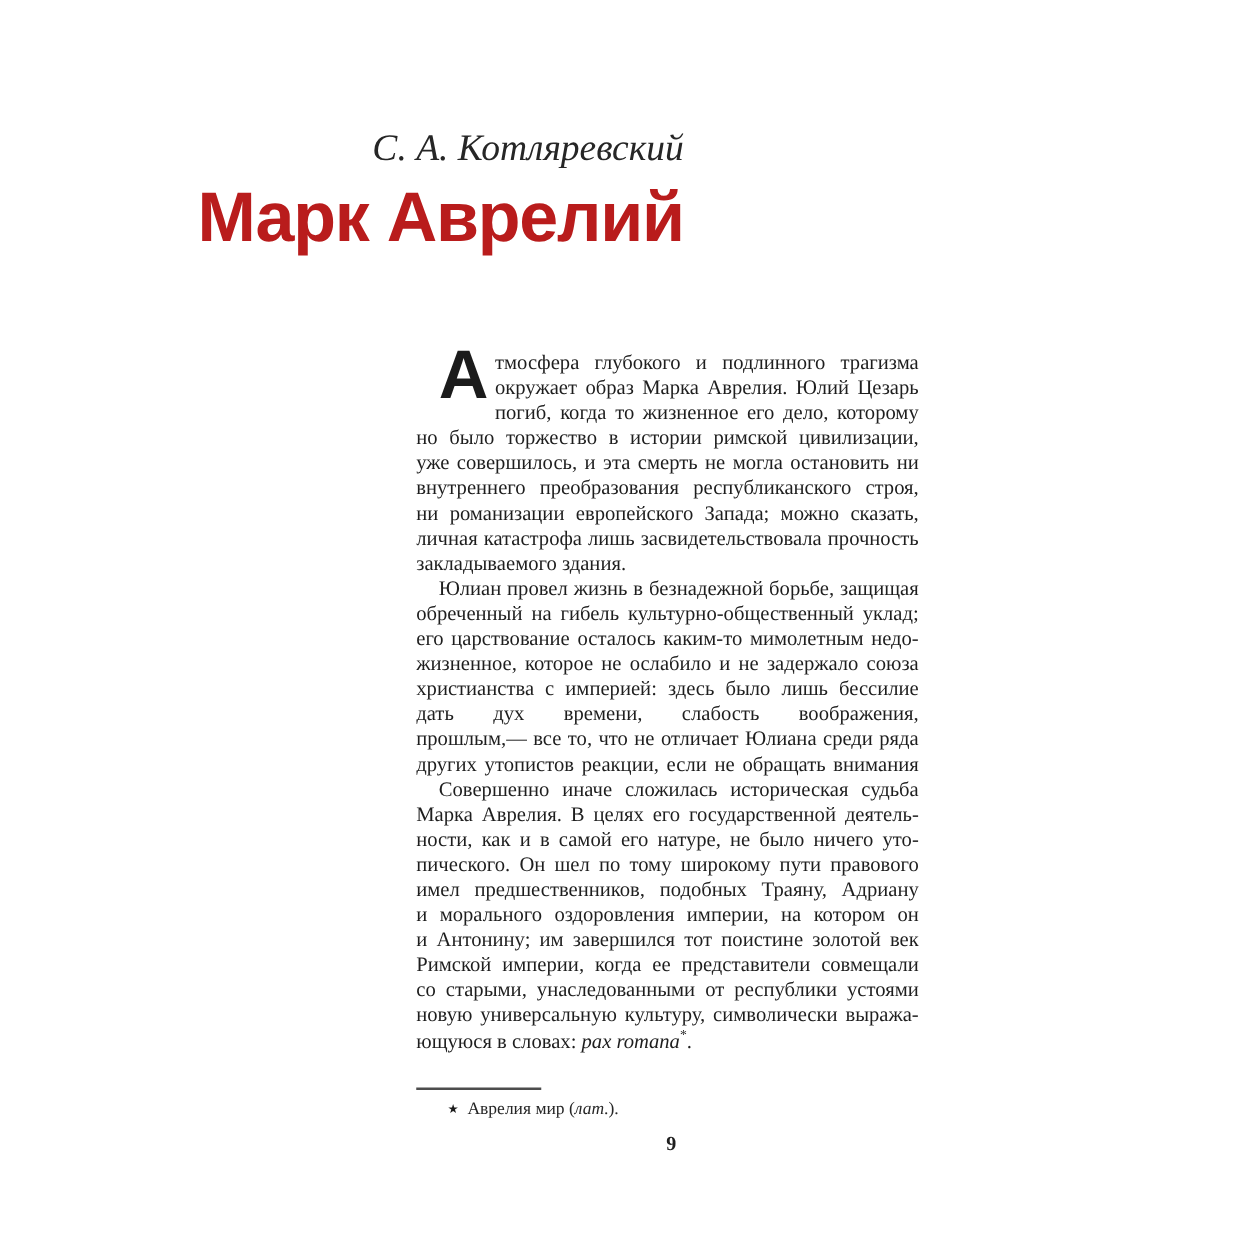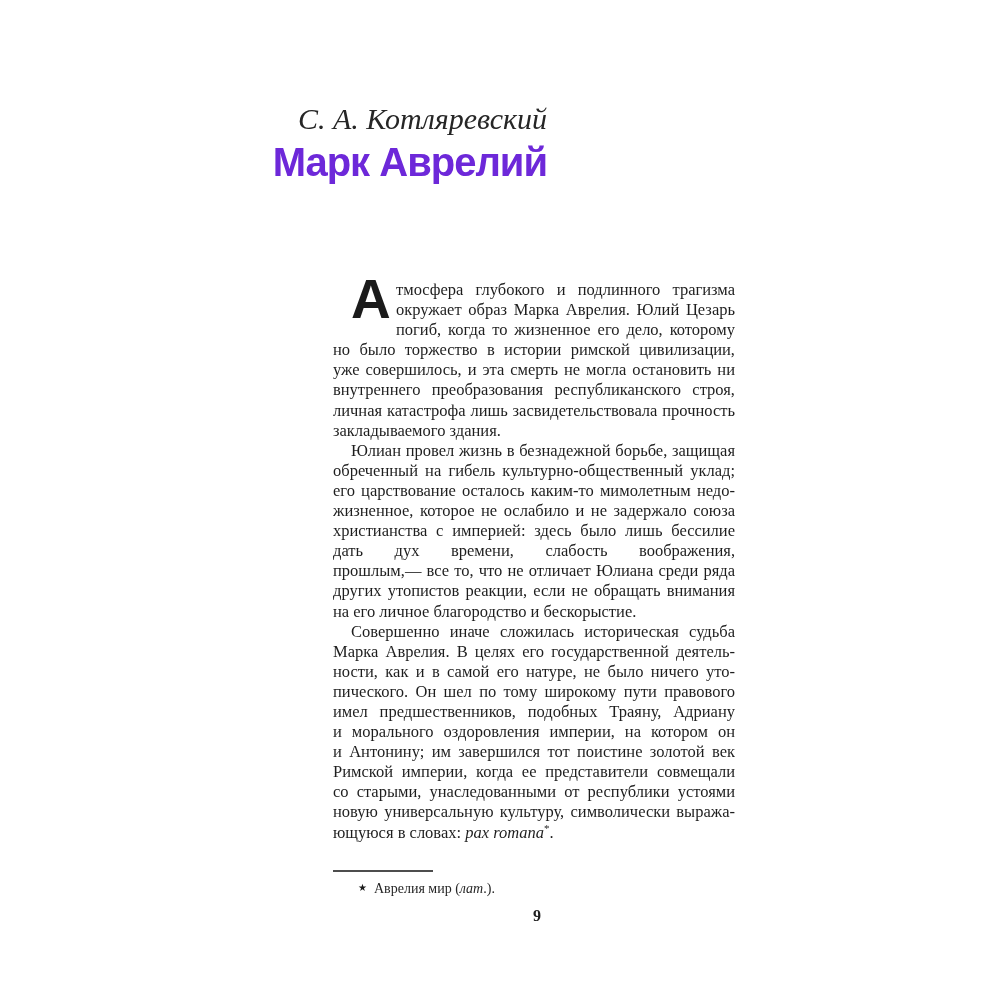--- a/index.html
+++ b/index.html
@@ -21,25 +21,25 @@
   }
   .author {
     font-style: italic;
     font-size: 30px;
     line-height: 38px;
     color: #262626;
   }
   .title {
     font-family: "Liberation Sans", "DejaVu Sans", sans-serif;
     font-weight: 700;
-    font-size: 40px;
+    font-size: 56px;
     line-height: 46px;
     letter-spacing: -1px;
-    color: #6d28d9;
-    margin-top: 1px;
+    color: #b91c1c;
+    margin-top: 13px;
   }
   .bodytext {
     position: absolute;
     left: 333px;
     top: 280px;
     width: 402px;
     font-size: 16.5px;
   }
   .para { margin: 0; }
   .line {
@@ -110,34 +110,34 @@
   <div class="bodytext">
 
     <div class="para">
       <div class="dropcap">А</div>
       <div class="line jl">тмосфера глубокого и подлинного трагизма</div>
       <div class="line jl">окружает образ Марка Аврелия. Юлий Цезарь</div>
       <div class="line jl">погиб, когда то жизненное его дело, которому уготова-</div>
       <div class="line jl">но было торжество в истории римской цивилизации,</div>
       <div class="line jl">уже совершилось, и эта смерть не могла остановить ни</div>
       <div class="line jl">внутреннего преобразования республиканского строя,</div>
+      <div class="line jl">ни романизации европейского Запада; можно сказать,</div>
       <div class="line jl">личная катастрофа лишь засвидетельствовала прочность</div>
       <div class="line">закладываемого здания.</div>
     </div>
 
     <div class="para">
       <div class="line jl indent">Юлиан провел жизнь в безнадежной борьбе, защищая</div>
       <div class="line jl">обреченный на гибель культурно-общественный уклад;</div>
       <div class="line jl">его царствование осталось каким-то мимолетным недо-</div>
       <div class="line jl">жизненное, которое не ослабило и не задержало союза</div>
       <div class="line jl">христианства с империей: здесь было лишь бессилие уга-</div>
       <div class="line jl">дать дух времени, слабость воображения, порабощенного</div>
       <div class="line jl">прошлым,— все то, что не отличает Юлиана среди ряда</div>
       <div class="line jl">других утопистов реакции, если не обращать внимания</div>
-      <div class="line">на его личное благородство и бескорыстие.</div>
     </div>
 
     <div class="para">
       <div class="line jl indent">Совершенно иначе сложилась историческая судьба</div>
       <div class="line jl">Марка Аврелия. В целях его государственной деятель-</div>
       <div class="line jl">ности, как и в самой его натуре, не было ничего уто-</div>
       <div class="line jl">пического. Он шел по тому широкому пути правового</div>
       <div class="line jl">имел предшественников, подобных Траяну, Адриану</div>
       <div class="line jl">и морального оздоровления империи, на котором он</div>
       <div class="line jl">и Антонину; им завершился тот поистине золотой век</div>

